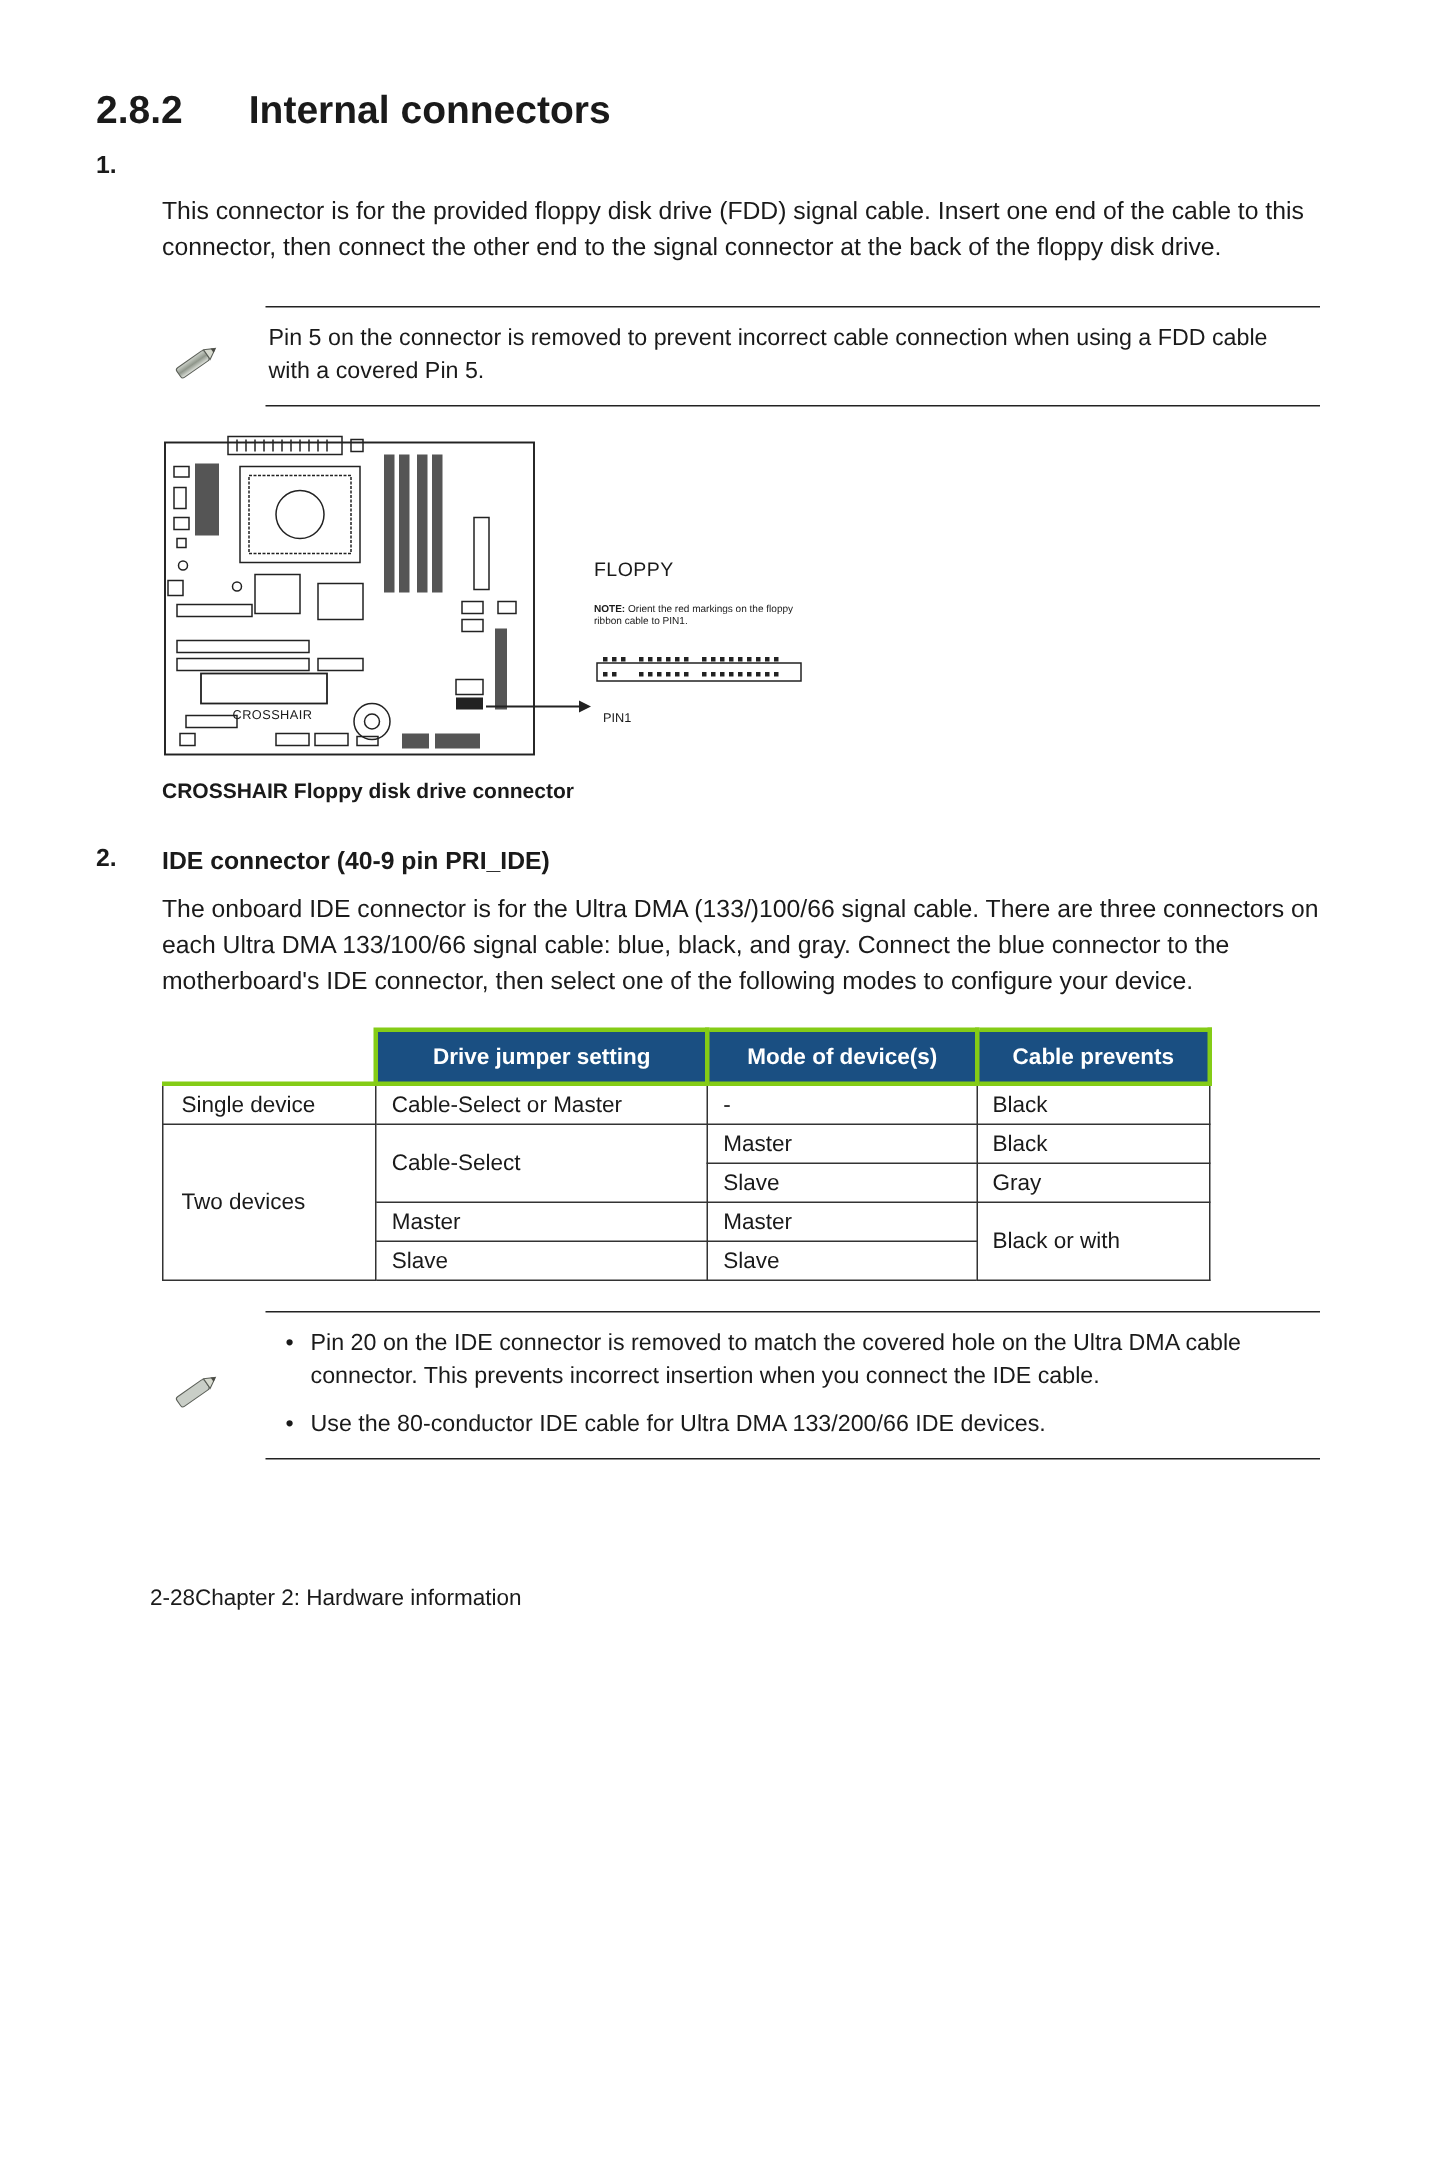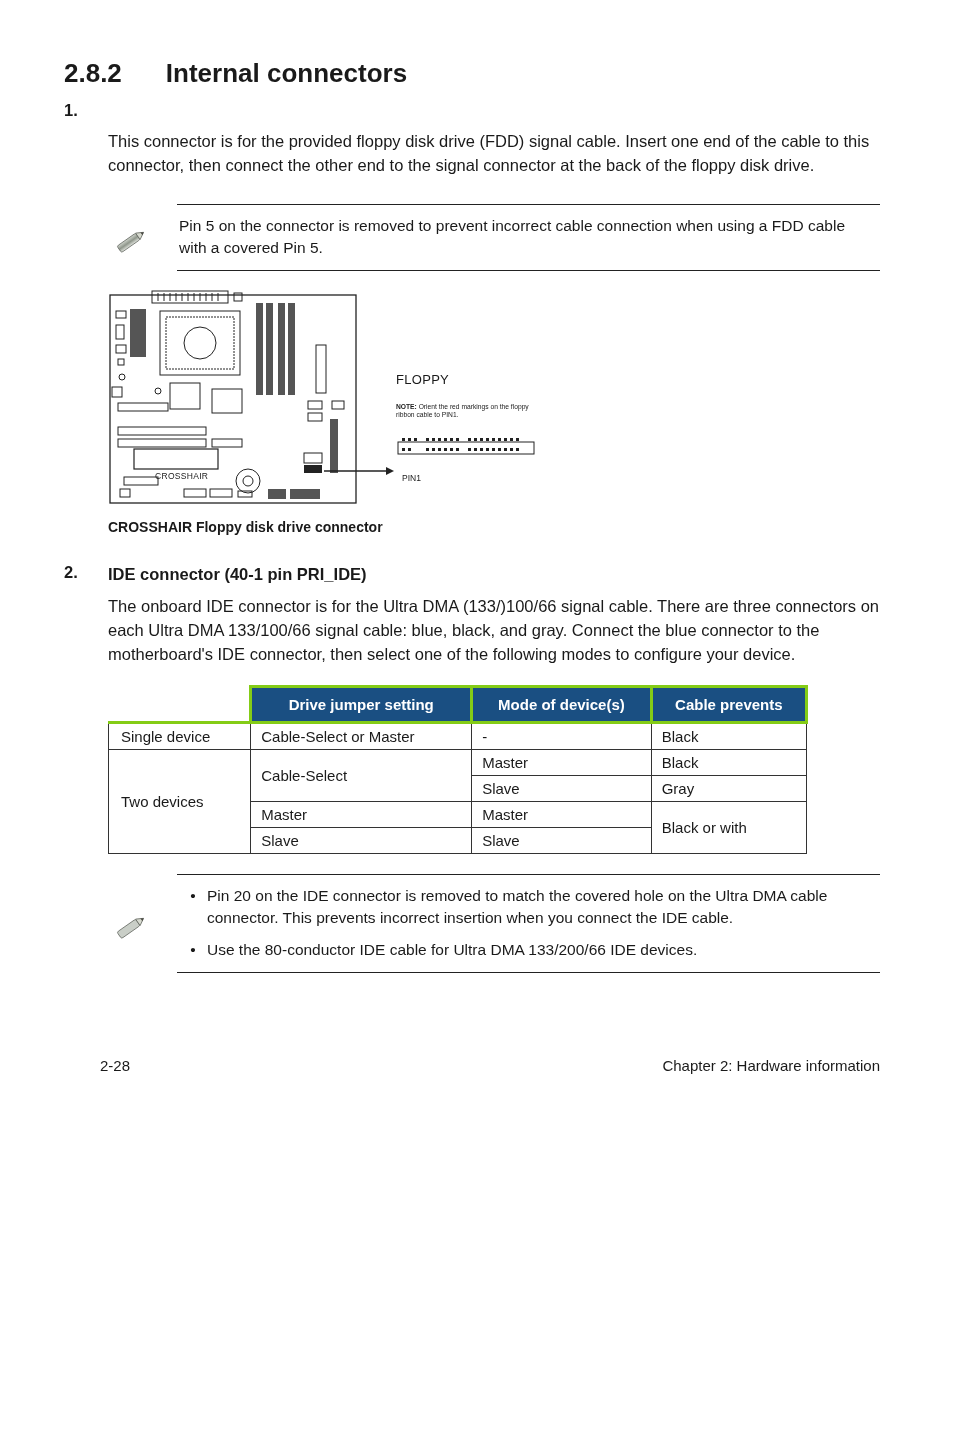--- a/index.html
+++ b/index.html
@@ -159,21 +159,21 @@
     text-align: left;
     vertical-align: middle;
   }
   table.jumper td.rowhead {
     text-align: left;
     padding-left: 12px;
   }
 
   .footer {
     display: flex;
-    justify-content: space-between;
+    justify-content: flex-start;
     font-size: 15px;
     padding: 26px 74px 26px 100px;
   }
 </style>
 </head>
 <body>
 
 <div class="page">
 
   <h2 class="section-title">
@@ -332,21 +332,21 @@
           </svg>
         </div>
         <div class="pin-label">PIN1</div>
       </div>
     </div>
     <div class="figure-caption">CROSSHAIR Floppy disk drive connector</div>
   </div>
 
   <div class="item-row" style="margin-top:28px;">
     <div class="item-num">2.</div>
-    <div class="item-title">IDE connector (40-1 pin PRI_IDE)</div>
+    <div class="item-title">IDE connector (40-9 pin PRI_IDE)</div>
   </div>
   <div class="item-body">The onboard IDE connector is for the Ultra DMA (133/)100/66 signal cable. There are three connectors on each Ultra DMA 133/100/66 signal cable: blue, black, and gray. Connect the blue connector to the motherboard's IDE connector, then select one of the following modes to configure your device.</div>
 
   <table class="jumper">
     <thead>
       <tr>
         <th style="background:#fff;border-top:none;border-left:none;"></th>
         <th>Drive jumper setting</th>
         <th>Mode of device(s)</th>
         <th>Cable prevents</th>

